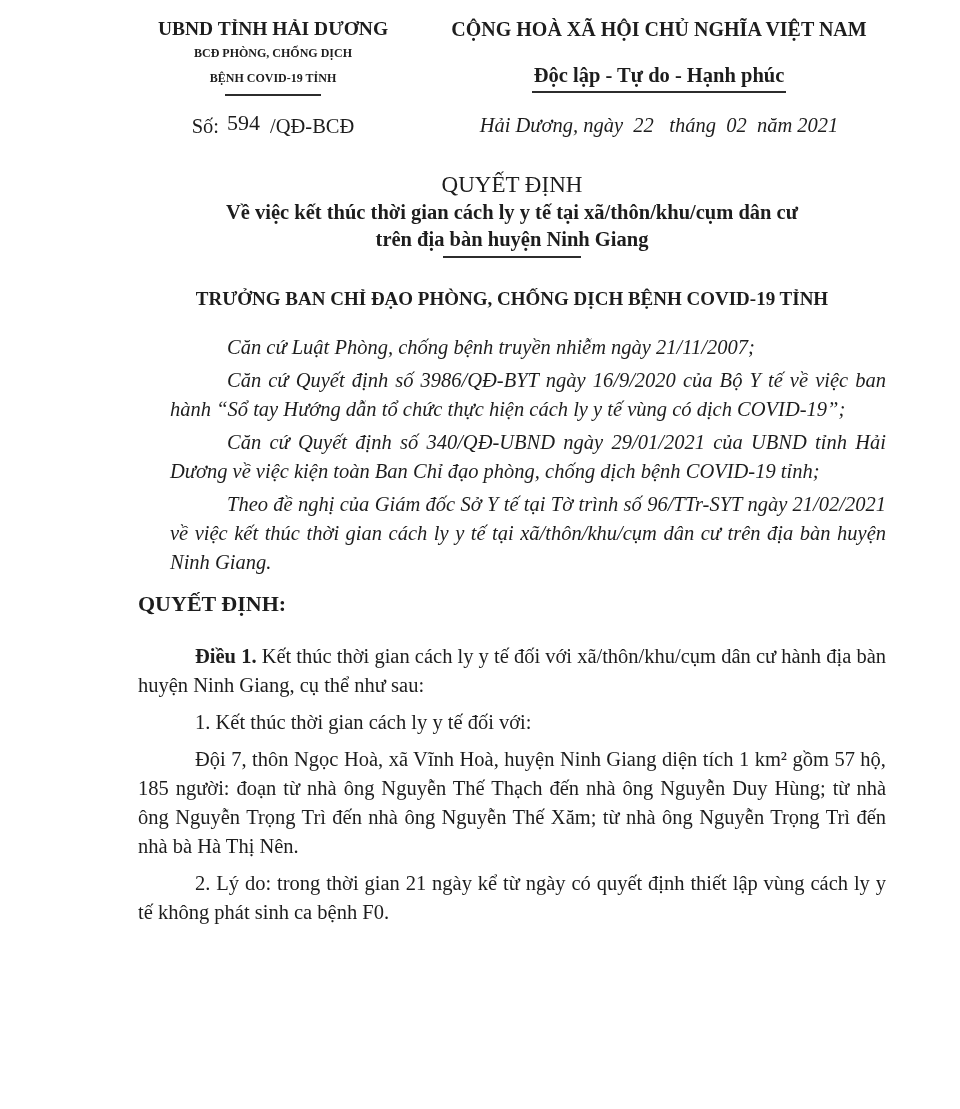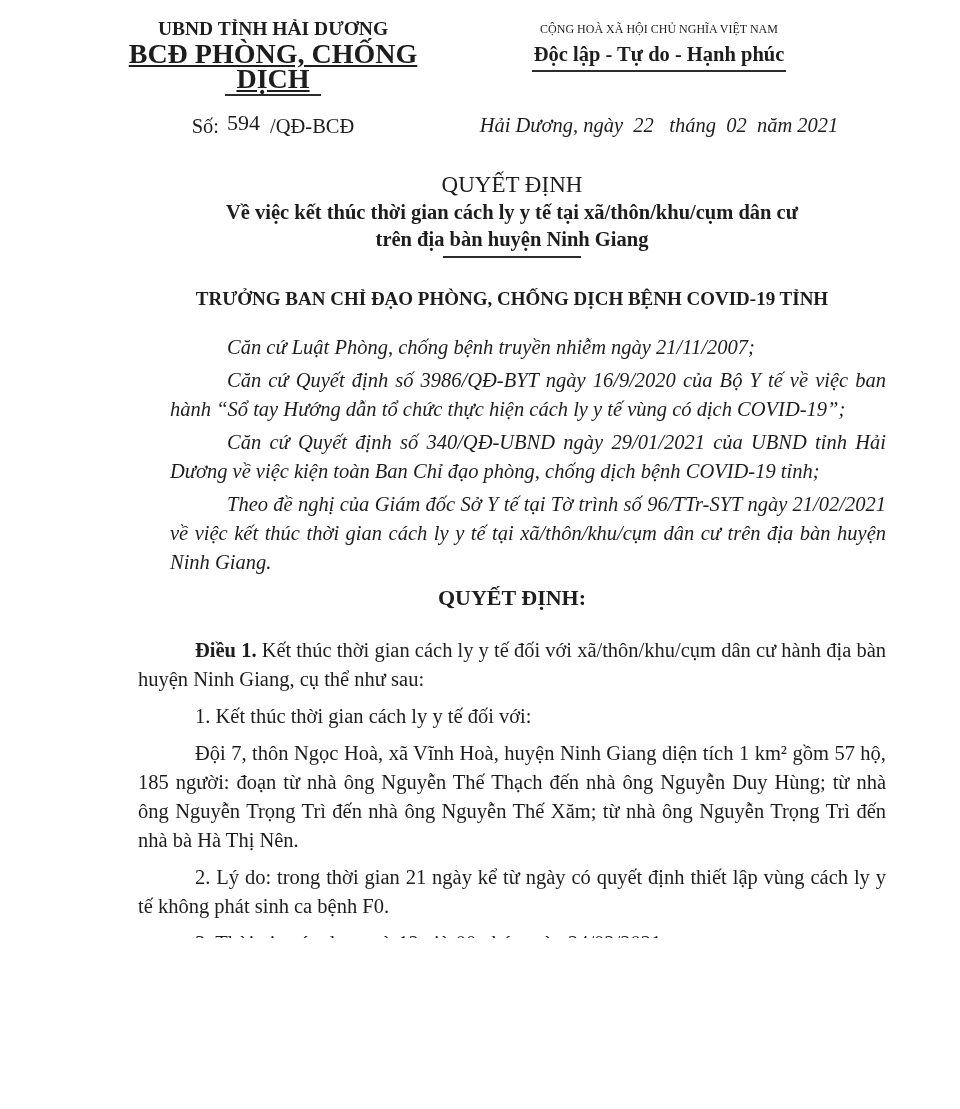--- a/index.html
+++ b/index.html
@@ -23,45 +23,45 @@
   .header-left {
     position: absolute;
     left: 128px;
     top: 16px;
     width: 290px;
     text-align: center;
     font-weight: bold;
     line-height: 25px;
   }
   .header-left .hl1 { font-size: 19.5px; }
-  .header-left .hl2 { font-size: 28px; text-decoration: underline; }
+  .header-left .hl2 { font-size: 12px; }
   .rule-left {
     width: 96px;
     height: 2px;
     background: #2c2c2c;
     margin: 3px auto 0;
   }
   .header-right {
     position: absolute;
     left: 428px;
     top: 16px;
     width: 462px;
     text-align: center;
   }
   .header-right .hr1 {
-    font-weight: normal;
-    font-size: 12px;
+    font-weight: bold;
+    font-size: 20px;
     line-height: 26px;
   }
   .header-right .motto {
     display: inline-block;
     font-weight: bold;
     font-size: 20.5px;
     line-height: 24px;
-    margin-top: 0;
+    margin-top: 21px;
     padding: 0 2px 4px;
     border-bottom: 2px solid #2c2c2c;
   }
   .so-row-left {
     position: absolute;
     left: 128px;
     top: 113px;
     width: 290px;
     text-align: center;
     font-size: 20.5px;
@@ -115,40 +115,41 @@
   .para {
     font-size: 20.5px;
     line-height: 29px;
     text-align: justify;
     text-indent: 57px;
     margin: 4px 0 0;
   }
   .preamble .para { font-style: italic; margin-left: 32px; }
 
   .decision-heading {
-    text-align: center;
+    text-align: left;
     font-weight: bold;
     font-size: 22px;
     line-height: 28px;
-    margin: 7px 0 24px;
+    margin: 13px 0 24px;
   }
   .articles .para {
     font-style: normal;
     margin-top: 8px;
   }
   .bold { font-weight: bold; }
 </style>
 </head>
 <body>
 
 <div class="doc">
 
   <div class="header-left">
     <div class="hl1">UBND TỈNH HẢI DƯƠNG</div>
     <div class="hl2">BCĐ PHÒNG, CHỐNG DỊCH</div>
+    <div class="hl2">BỆNH COVID-19 TỈNH</div>
     <div class="rule-left"></div>
   </div>
 
   <div class="header-right">
     <div class="hr1">CỘNG HOÀ XÃ HỘI CHỦ NGHĨA VIỆT NAM</div>
     <div>
       <span class="motto">Độc lập - Tự do - Hạnh phúc</span>
     </div>
   </div>
 

